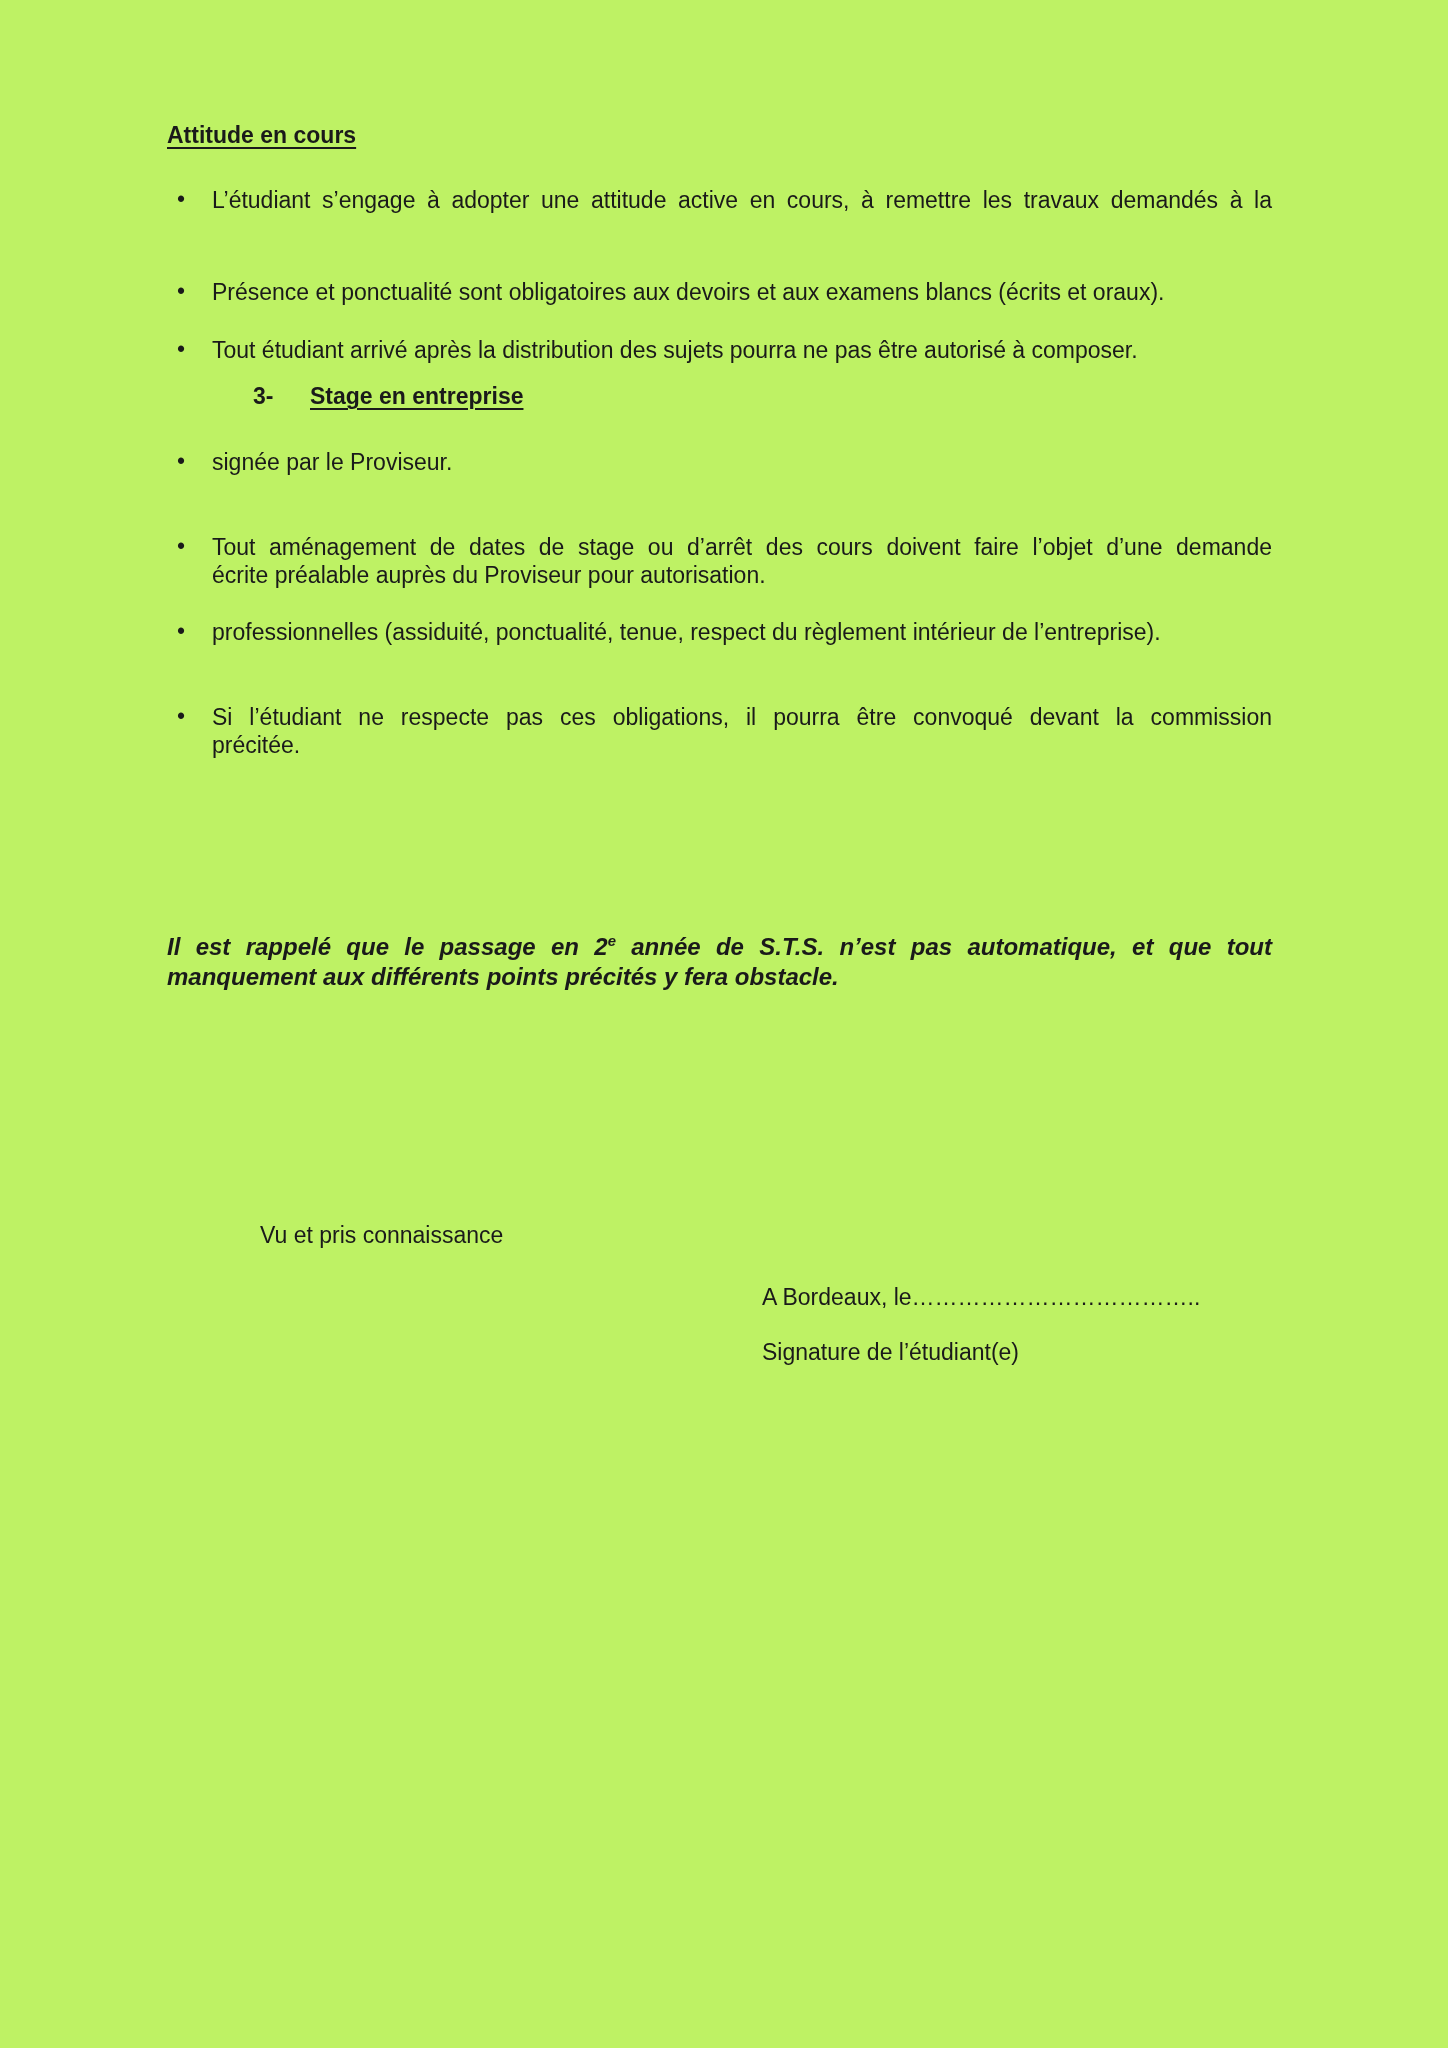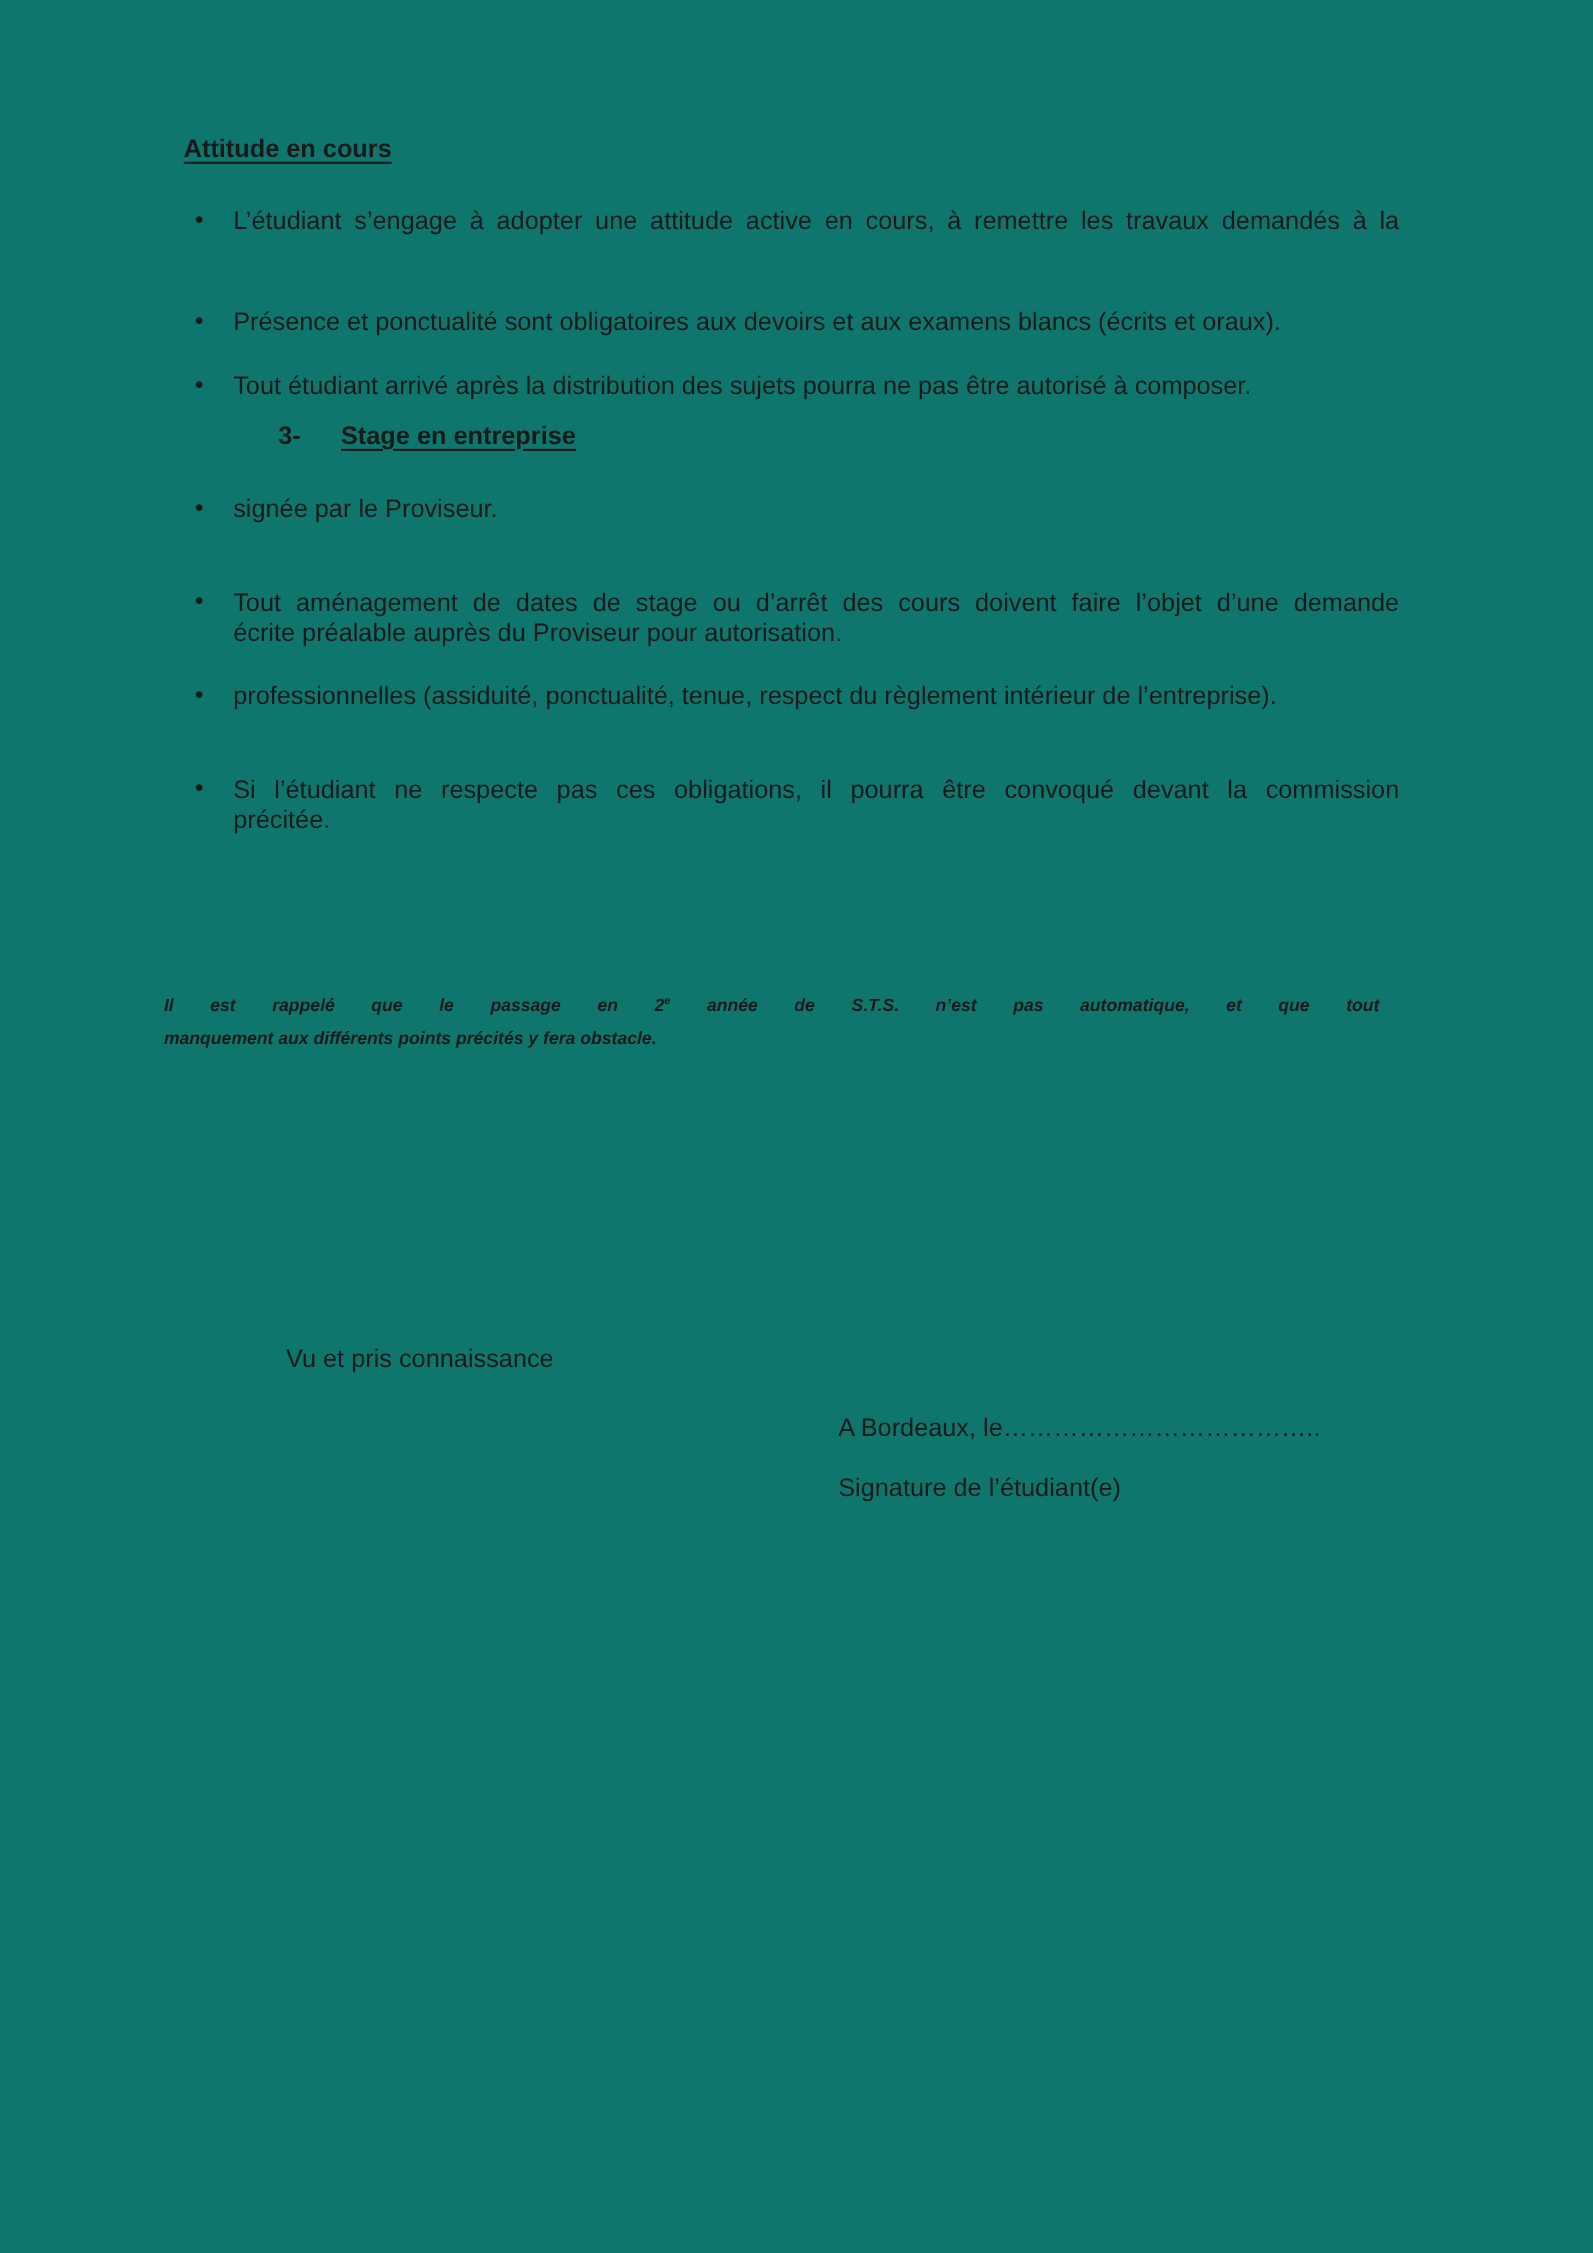--- a/index.html
+++ b/index.html
@@ -1,20 +1,20 @@
 <!DOCTYPE html>
 <html><head>
 <meta charset="utf-8">
 <style>
   html, body { margin: 0; padding: 0; background: #ffffff; }
   .page {
     position: relative;
     width: 1448px;
     height: 2048px;
-    background: #0f766e;
+    background: #bef264;
     font-family: "Liberation Sans", sans-serif;
     color: #1a1a1a;
     overflow: hidden;
   }
   .abs { position: absolute; }
   .heading {
     font-size: 23px;
     font-weight: bold;
     text-decoration: underline;
     text-decoration-thickness: 2px;
@@ -37,26 +37,27 @@
     left: 0;
     top: -1px;
     font-size: 23px;
   }
   .bullet-text { margin-left: 35px; }
   .jline {
     text-align: justify;
     text-align-last: justify;
   }
   .notice {
-    left: 149px;
+    left: 167px;
     width: 1105px;
-    font-size: 16px;
+    font-size: 24px;
     line-height: 30px;
     font-weight: bold;
     font-style: italic;
+    margin-top: 32px;
   }
   .notice sup {
     font-size: 0.62em;
     line-height: 0;
     vertical-align: super;
   }
   .plain-line {
     font-size: 23px;
     line-height: 28px;
     white-space: nowrap;

